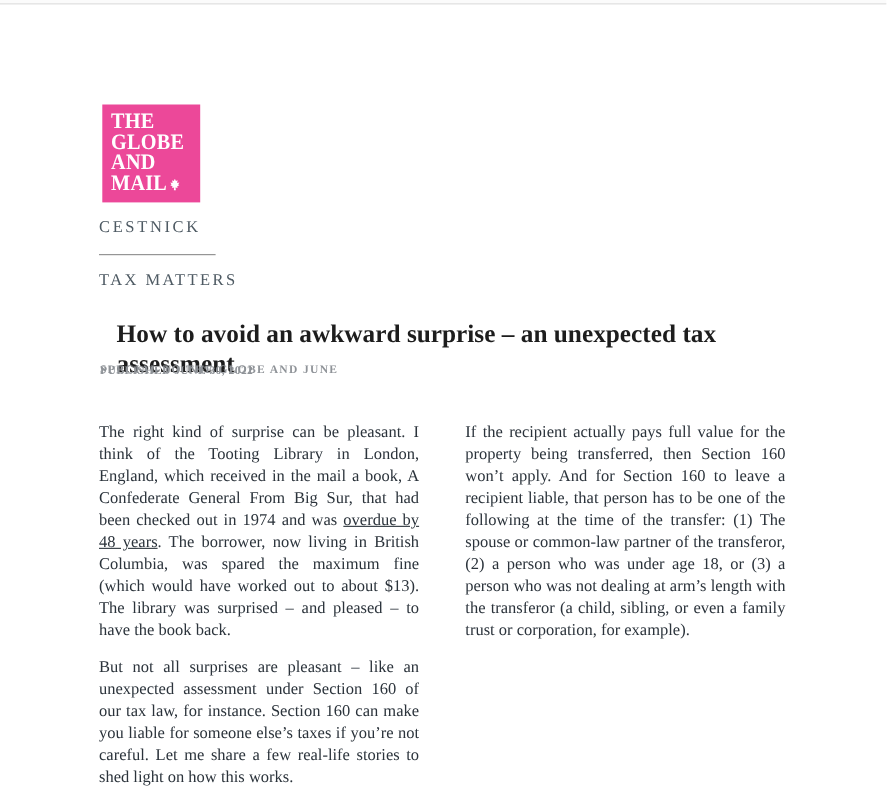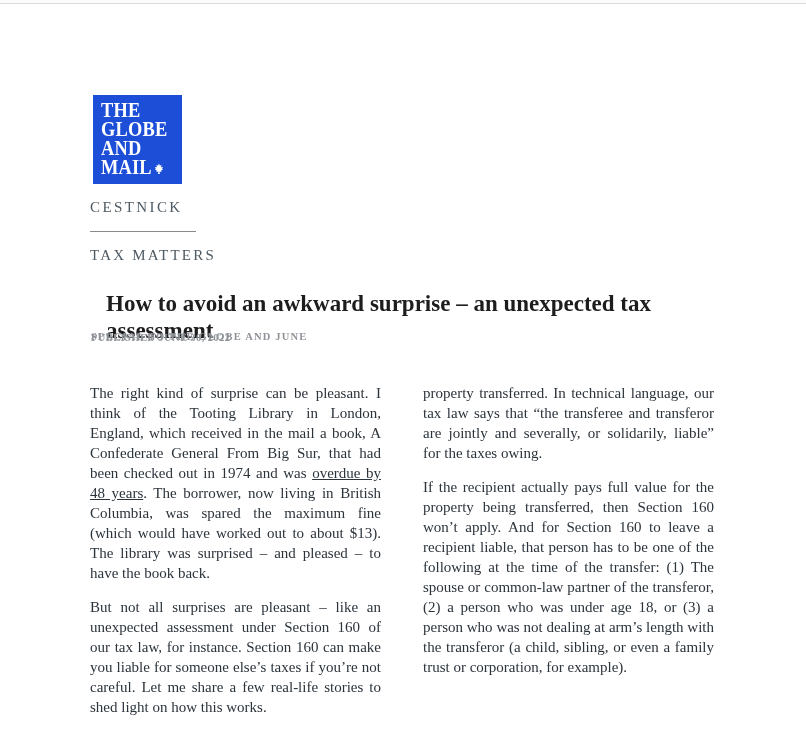--- a/index.html
+++ b/index.html
@@ -90,21 +90,21 @@
     color: inherit;
     text-decoration: underline;
     cursor: pointer;
   }
 </style>
 </head>
 <body>
 
 <div class="top-strip"></div>
 
-<a class="logo" style="background-color: #1d4ed8;">
+<a class="logo" style="background-color: #ec4899;">
   <div class="logo-line">THE</div>
   <div class="logo-line">GLOBE</div>
   <div class="logo-line">AND</div>
   <div class="logo-line"><span>MAIL</span><span class="leaf-icon"><svg width="12" height="12" viewBox="0 0 24 24" fill="#ffffff" xmlns="http://www.w3.org/2000/svg">
           <path d="M12 1l2.1 4.3 3.4-1.6-1.1 5 4.6-.9-2.4 3.7 2.4 1.4-4.3 1.9.6 3.2-4-1 .7 5h-4l.7-5-4 1 .6-3.2-4.3-1.9 2.4-1.4-2.4-3.7 4.6.9-1.1-5 3.4 1.6z"></path>
         </svg></span></div>
 </a>
 
 <div class="author">CESTNICK</div>
 
@@ -117,16 +117,15 @@
 <div class="byline">SPECIAL TO THE GLOBE AND JUNE</div>
 
 <div class="published">PUBLISHED JUNE 30, 2022</div>
 
 <div class="columns">
   <div class="col">
     <p><span>The right kind of surprise can be pleasant. I think of the Tooting Library in London, England, which received in the mail a book, A Confederate General From Big Sur, that had been checked out in 1974 and was </span><a href="#" class="inline-link">overdue by 48 years</a><span>. The borrower, now living in British Columbia, was spared the maximum fine (which would have worked out to about $13). The library was surprised – and pleased – to have the book back.</span></p>
     <p>But not all surprises are pleasant – like an unexpected assessment under Section 160 of our tax law, for instance. Section 160 can make you liable for someone else’s taxes if you’re not careful. Let me share a few real-life stories to shed light on how this works.</p>
   </div>
   <div class="col">
-    <p>property transferred. In technical language, our tax law says that “the transferee and transferor are jointly and severally, or solidarily, liable” for the taxes owing.</p>
     <p>If the recipient actually pays full value for the property being transferred, then Section 160 won’t apply. And for Section 160 to leave a recipient liable, that person has to be one of the following at the time of the transfer: (1) The spouse or common-law partner of the transferor, (2) a person who was under age 18, or (3) a person who was not dealing at arm’s length with the transferor (a child, sibling, or even a family trust or corporation, for example).</p>
   </div>
 </div>
 
 </body></html>

